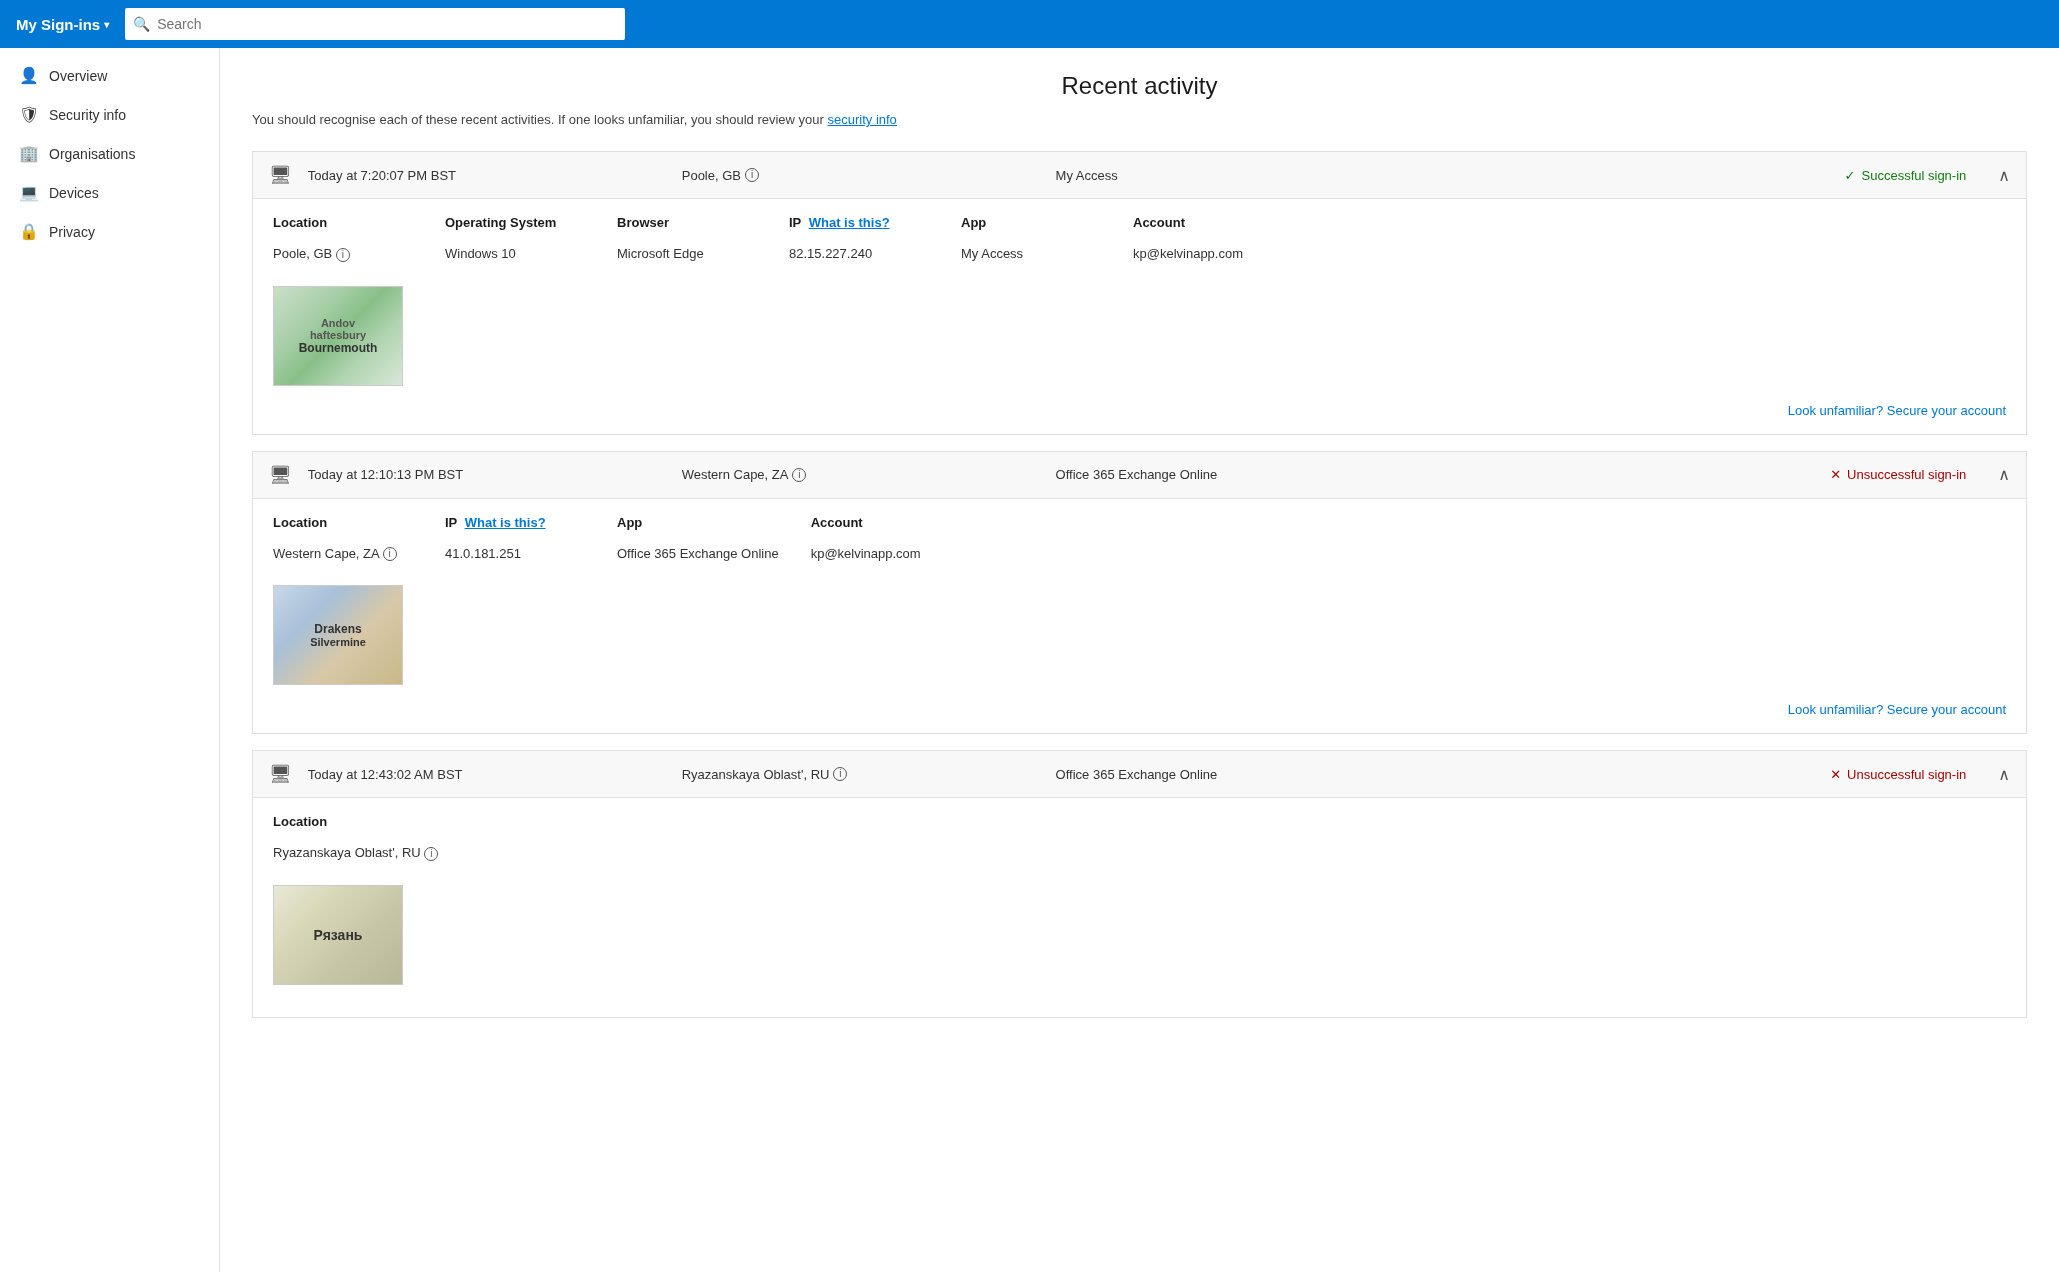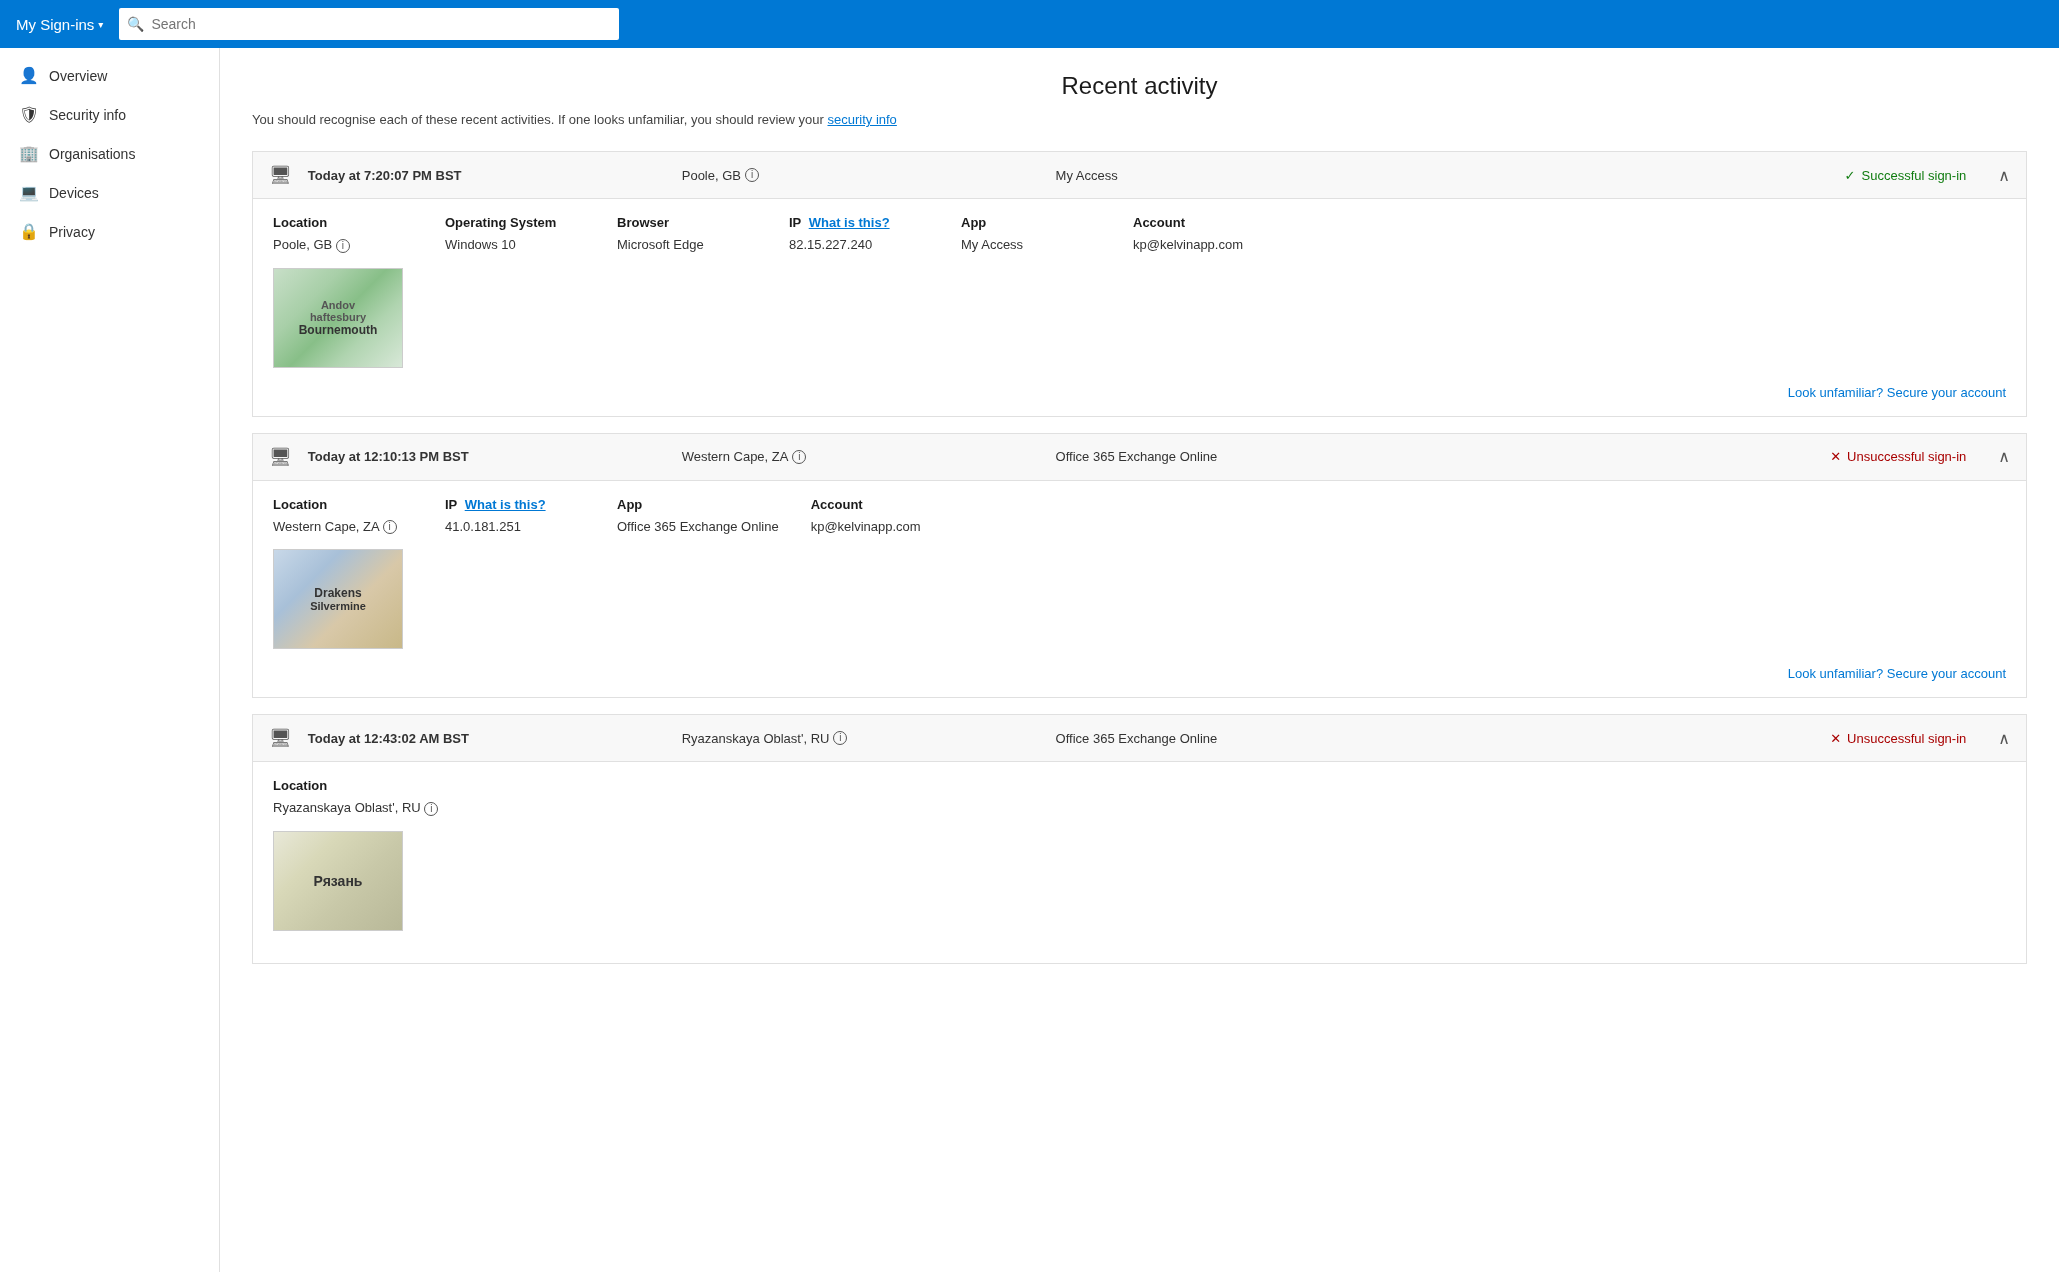--- a/index.html
+++ b/index.html
@@ -10,21 +10,21 @@
       background: #0078d4;
       height: 48px;
       display: flex;
       align-items: center;
       padding: 0 16px;
       gap: 16px;
     }
     .topbar-title {
       color: #fff;
       font-size: 15px;
-      font-weight: 400;
+      font-weight: 700;
       display: flex;
       align-items: center;
       gap: 4px;
       cursor: pointer;
     }
     .topbar-title .chevron {
       font-size: 10px;
     }
     .search-box {
       background: #fff;
@@ -118,21 +118,20 @@
       cursor: pointer;
     }
     .signin-header .monitor-icon {
       font-size: 18px;
       color: #555;
     }
     .signin-header .time {
       font-size: 13px;
       color: #333;
       flex: 1;
-      font-weight: bold;
     }
     .signin-header .location-hdr {
       font-size: 13px;
       color: #333;
       flex: 1;
       display: flex;
       align-items: center;
       gap: 4px;
     }
     .signin-header .app-hdr {
@@ -164,21 +163,21 @@
     }
     .signin-details {
       display: flex;
       gap: 32px;
       margin-bottom: 16px;
       flex-wrap: wrap;
     }
     .detail-col {
       display: flex;
       flex-direction: column;
-      gap: 7px;
+      gap: 16px;
       min-width: 140px;
     }
     .detail-label {
       font-weight: 600;
       font-size: 13px;
       color: #1b1b1b;
     }
     .detail-value {
       font-size: 13px;
       color: #333;

